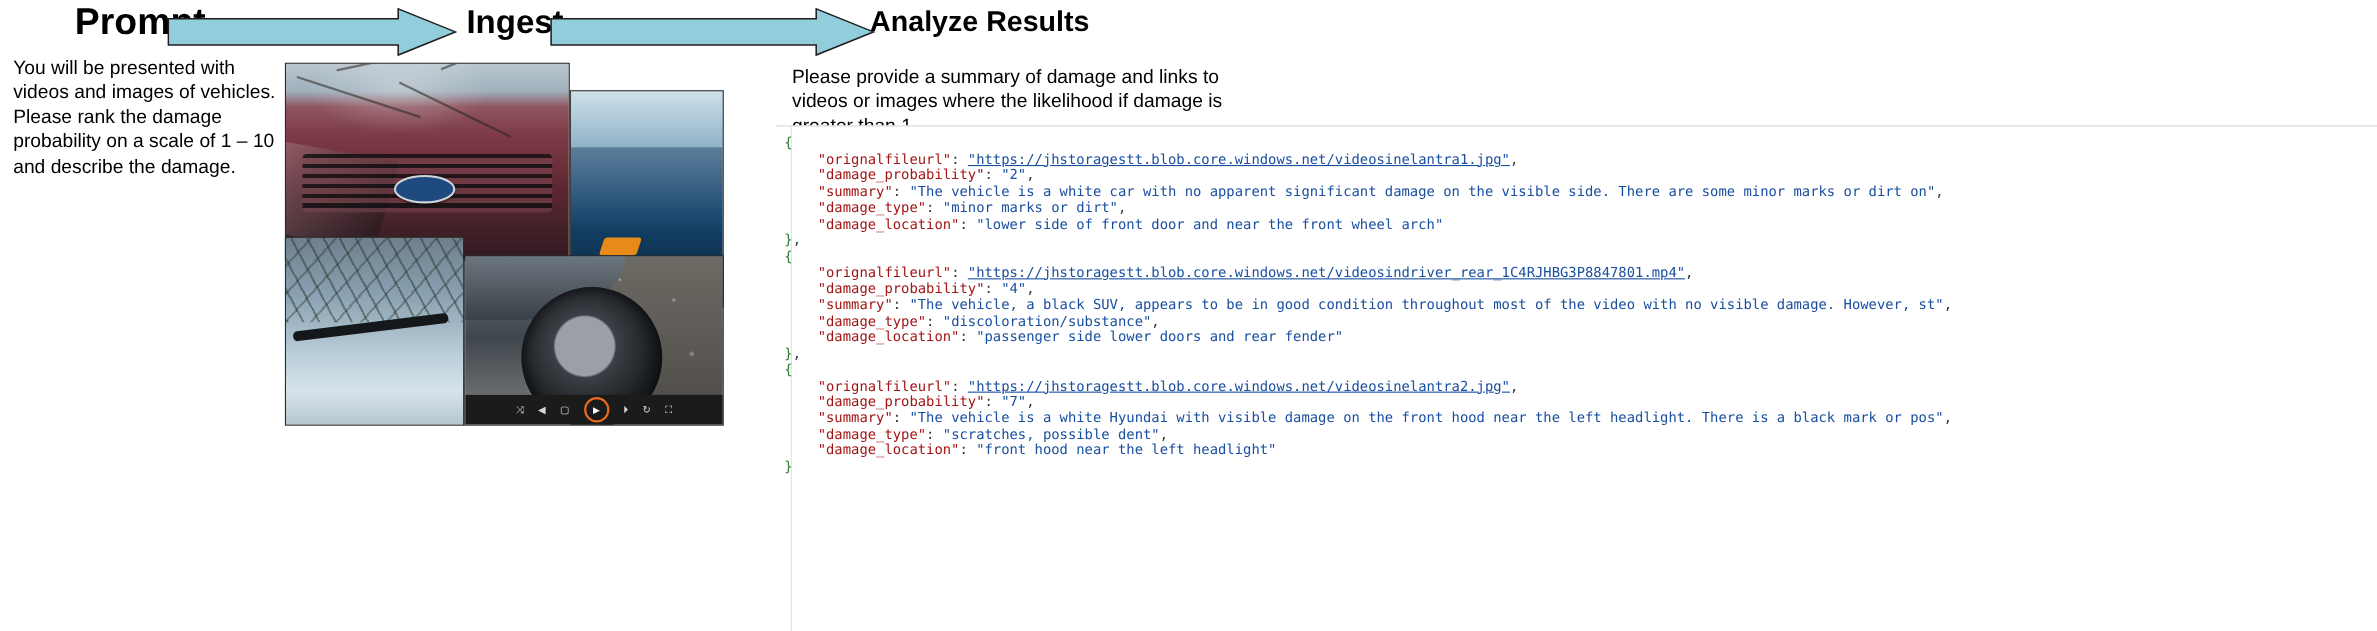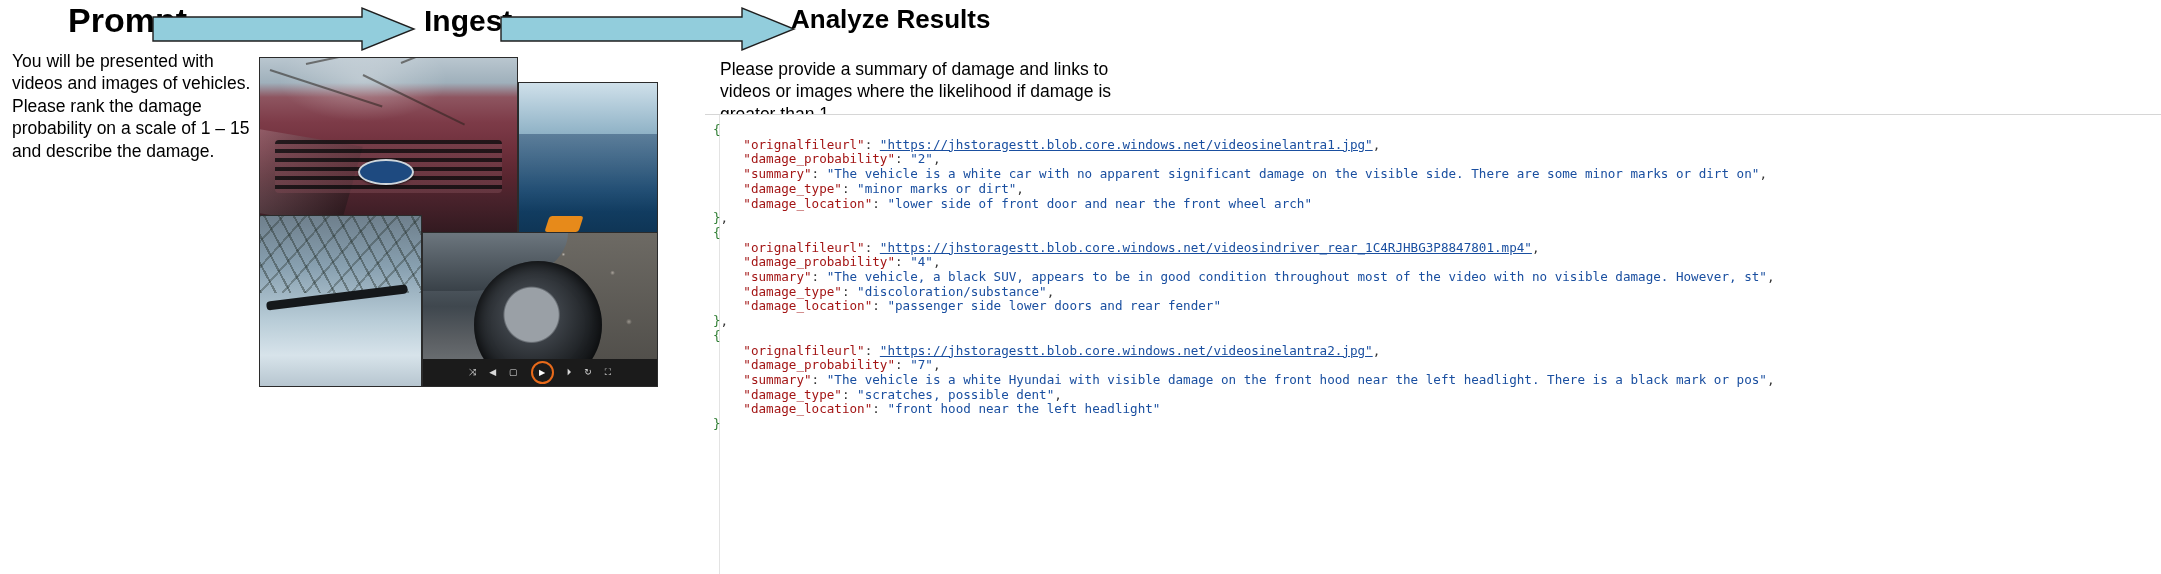--- a/index.html
+++ b/index.html
@@ -255,21 +255,21 @@
 
   <div class="stage-label" id="stage-ingest">Ingest</div>
 
   <svg class="block-arrow" id="arrow-2" width="296" height="46" viewBox="0 0 296 46">
     <polygon points="1,11 242,11 242,2 294,23 242,44 242,35 1,35" fill="#92CDDC" stroke="#1f1f1f" stroke-width="1.4"></polygon>
   </svg>
 
   <div class="stage-label" id="stage-analyze">Analyze Results</div>
 </div>
 
-<div id="prompt-text">You will be presented with videos and images of vehicles. Please rank the damage probability on a scale of 1 – 15 and describe the damage.</div>
+<div id="prompt-text">You will be presented with videos and images of vehicles. Please rank the damage probability on a scale of 1 – 10 and describe the damage.</div>
 
 <div id="media-collage">
 
   <div class="media-tile" id="tile-front-damage">
     <div class="branch" style="left:4%;  top:6%;  width:46%; height:2px; transform:rotate(18deg);"></div>
     <div class="branch" style="left:18%; top:3%;  width:38%; height:2px; transform:rotate(-12deg);"></div>
     <div class="branch" style="left:40%; top:9%;  width:44%; height:2px; transform:rotate(26deg);"></div>
     <div class="branch" style="left:55%; top:2%;  width:34%; height:2px; transform:rotate(-22deg);"></div>
     <div class="crumple"></div>
     <div class="grille"></div>

